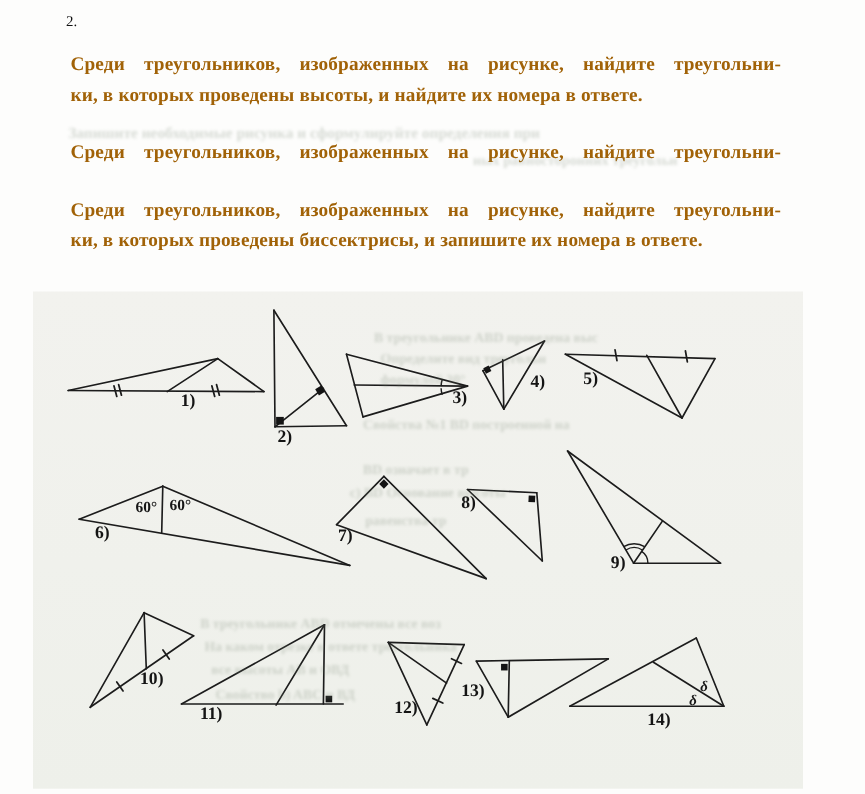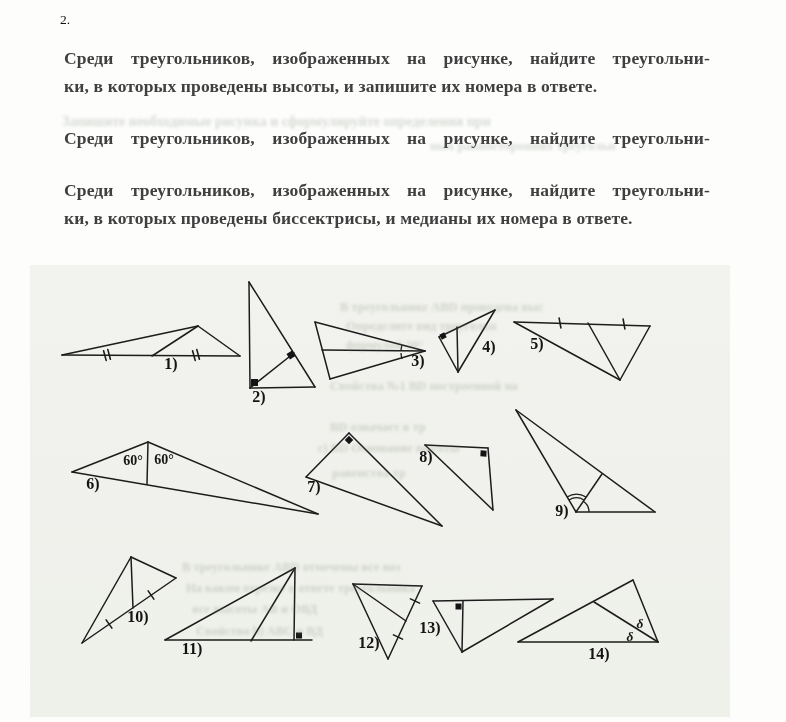--- a/index.html
+++ b/index.html
@@ -10,21 +10,21 @@
     color:#1d1d1d;
   }
   .corner-num{
     position:absolute;left:60px;top:12px;
     font-size:13.5px;font-weight:400;color:#111;
   }
   .problems{position:absolute;left:64px;top:44px;width:662px;}
   .problem{
     margin:0 16px 24px 0;
     font-weight:700;font-size:17.5px;line-height:28px;
-    letter-spacing:.15px;color:#404040;
+    letter-spacing:.15px;color:#a16207;
   }
   .pline{display:block;text-align:justify;}
   .pline.first{text-align-last:justify;}
   .figure{
     position:absolute;left:30px;top:265px;width:700px;height:452px;
     background:linear-gradient(180deg,#f2f2ee 0%,#f0f1ec 55%,#eef0ea 100%);
   }
   .figure svg{position:absolute;left:0;top:0;}
   .bleed{
     position:absolute;white-space:nowrap;overflow:hidden;
@@ -46,28 +46,28 @@
   .tri-text.it{font-style:italic;font-size:13.5px;}
 </style>
 </head>
 <body>
 
 <div class="corner-num">2.</div>
 
 <div class="problems">
   <p class="problem">
     <span class="pline first">Среди треугольников, изображенных на рисунке, найдите треугольни-</span>
-    <span class="pline">ки, в которых проведены высоты, и запишите их номера в ответе.</span>
+    <span class="pline">ки, в которых проведены высоты, и найдите их номера в ответе.</span>
   </p>
   <p class="problem">
     <span class="pline first">Среди треугольников, изображенных на рисунке, найдите треугольни-</span>
   </p>
   <p class="problem">
     <span class="pline first">Среди треугольников, изображенных на рисунке, найдите треугольни-</span>
-    <span class="pline">ки, в которых проведены биссектрисы, и медианы их номера в ответе.</span>
+    <span class="pline">ки, в которых проведены биссектрисы, и запишите их номера в ответе.</span>
   </p>
 </div>
 
 <div class="figure">
   <svg id="fig" width="700" height="452" viewBox="0 0 700 452">
       <g>
         <line class="tri-line" x1="32" y1="90" x2="210" y2="91"></line>
         <line class="tri-line" x1="32" y1="90" x2="168" y2="61"></line>
         <line class="tri-line" x1="168" y1="61" x2="210" y2="91"></line>
         <line class="tri-line" x1="168" y1="61" x2="122" y2="91"></line>

